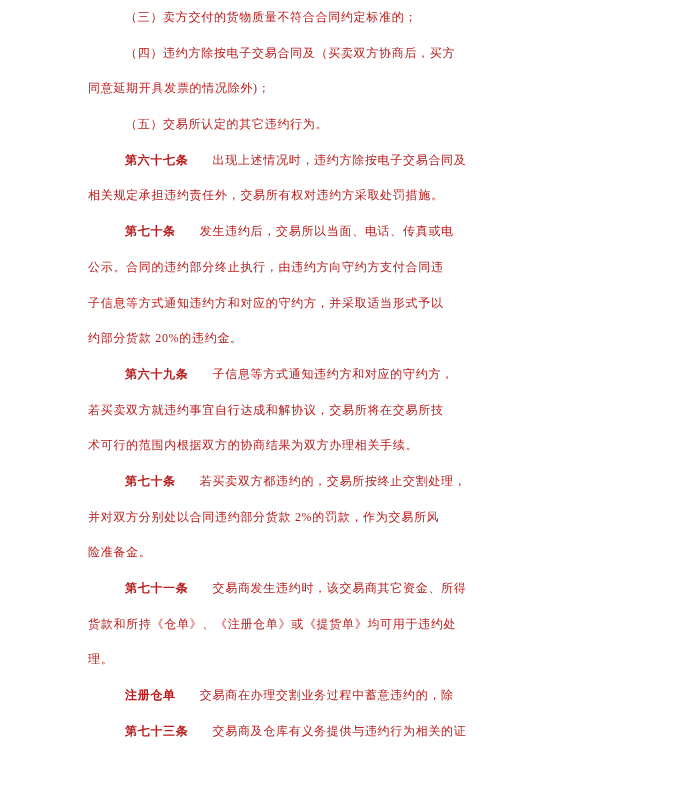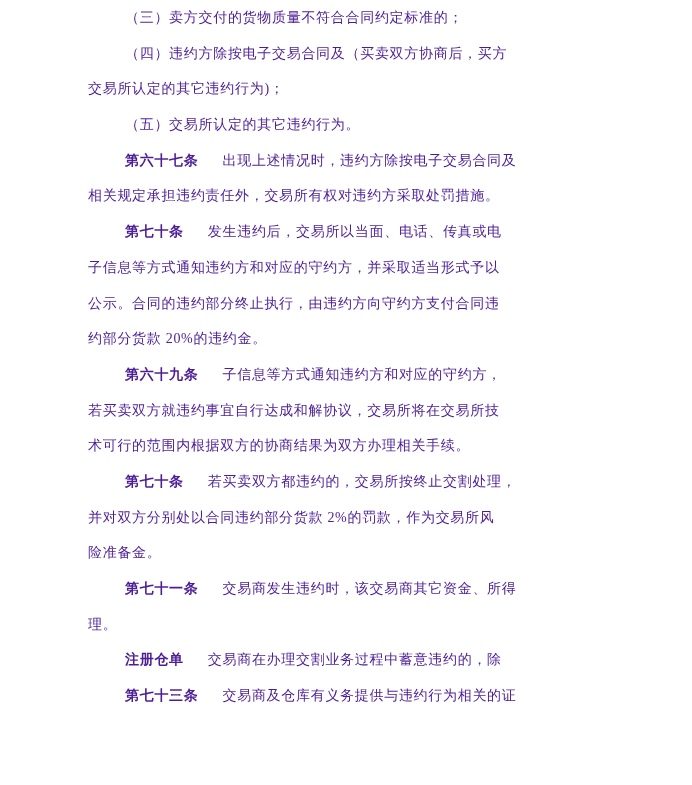--- a/index.html
+++ b/index.html
@@ -21,53 +21,54 @@
   }
   .textblock {
     position: absolute;
     left: 88px;
     top: 0px;
     width: 540px;
   }
   .line {
     height: 35.7px;
     line-height: 35.7px;
-    font-size: 14px;
+    font-size: 12px;
     letter-spacing: 0.7px;
-    color: #4c1d95;
+    color: #b91c1c;
     white-space: nowrap;
   }
   .line.indent {
     text-indent: 37px;
   }
   .art {
     font-weight: bold;
     font-family: "Liberation Sans", "DejaVu Sans", sans-serif;
     margin-right: 24px;
   }
 </style>
 </head>
 <body>
 
 <div class="page">
   <div class="textblock">
       <div class="line indent"><span>（三）卖方交付的货物质量不符合合同约定标准的；</span></div>
       <div class="line indent"><span>（四）违约方除按电子交易合同及（买卖双方协商后，买方</span></div>
-      <div class="line"><span>交易所认定的其它违约行为)；</span></div>
+      <div class="line"><span>同意延期开具发票的情况除外)；</span></div>
       <div class="line indent"><span>（五）交易所认定的其它违约行为。</span></div>
       <div class="line indent"><span class="art">第六十七条</span><span>出现上述情况时，违约方除按电子交易合同及</span></div>
       <div class="line"><span>相关规定承担违约责任外，交易所有权对违约方采取处罚措施。</span></div>
       <div class="line indent"><span class="art">第七十条</span><span>发生违约后，交易所以当面、电话、传真或电</span></div>
+      <div class="line"><span>公示。合同的违约部分终止执行，由违约方向守约方支付合同违</span></div>
       <div class="line"><span>子信息等方式通知违约方和对应的守约方，并采取适当形式予以</span></div>
-      <div class="line"><span>公示。合同的违约部分终止执行，由违约方向守约方支付合同违</span></div>
       <div class="line"><span>约部分货款 20%的违约金。</span></div>
       <div class="line indent"><span class="art">第六十九条</span><span>子信息等方式通知违约方和对应的守约方，</span></div>
       <div class="line"><span>若买卖双方就违约事宜自行达成和解协议，交易所将在交易所技</span></div>
       <div class="line"><span>术可行的范围内根据双方的协商结果为双方办理相关手续。</span></div>
       <div class="line indent"><span class="art">第七十条</span><span>若买卖双方都违约的，交易所按终止交割处理，</span></div>
       <div class="line"><span>并对双方分别处以合同违约部分货款 2%的罚款，作为交易所风</span></div>
       <div class="line"><span>险准备金。</span></div>
       <div class="line indent"><span class="art">第七十一条</span><span>交易商发生违约时，该交易商其它资金、所得</span></div>
+      <div class="line"><span>货款和所持《仓单》、《注册仓单》或《提货单》均可用于违约处</span></div>
       <div class="line"><span>理。</span></div>
       <div class="line indent"><span class="art">注册仓单</span><span>交易商在办理交割业务过程中蓄意违约的，除</span></div>
       <div class="line indent"><span class="art">第七十三条</span><span>交易商及仓库有义务提供与违约行为相关的证</span></div>
     </div>
 </div>
 
 </body></html>

